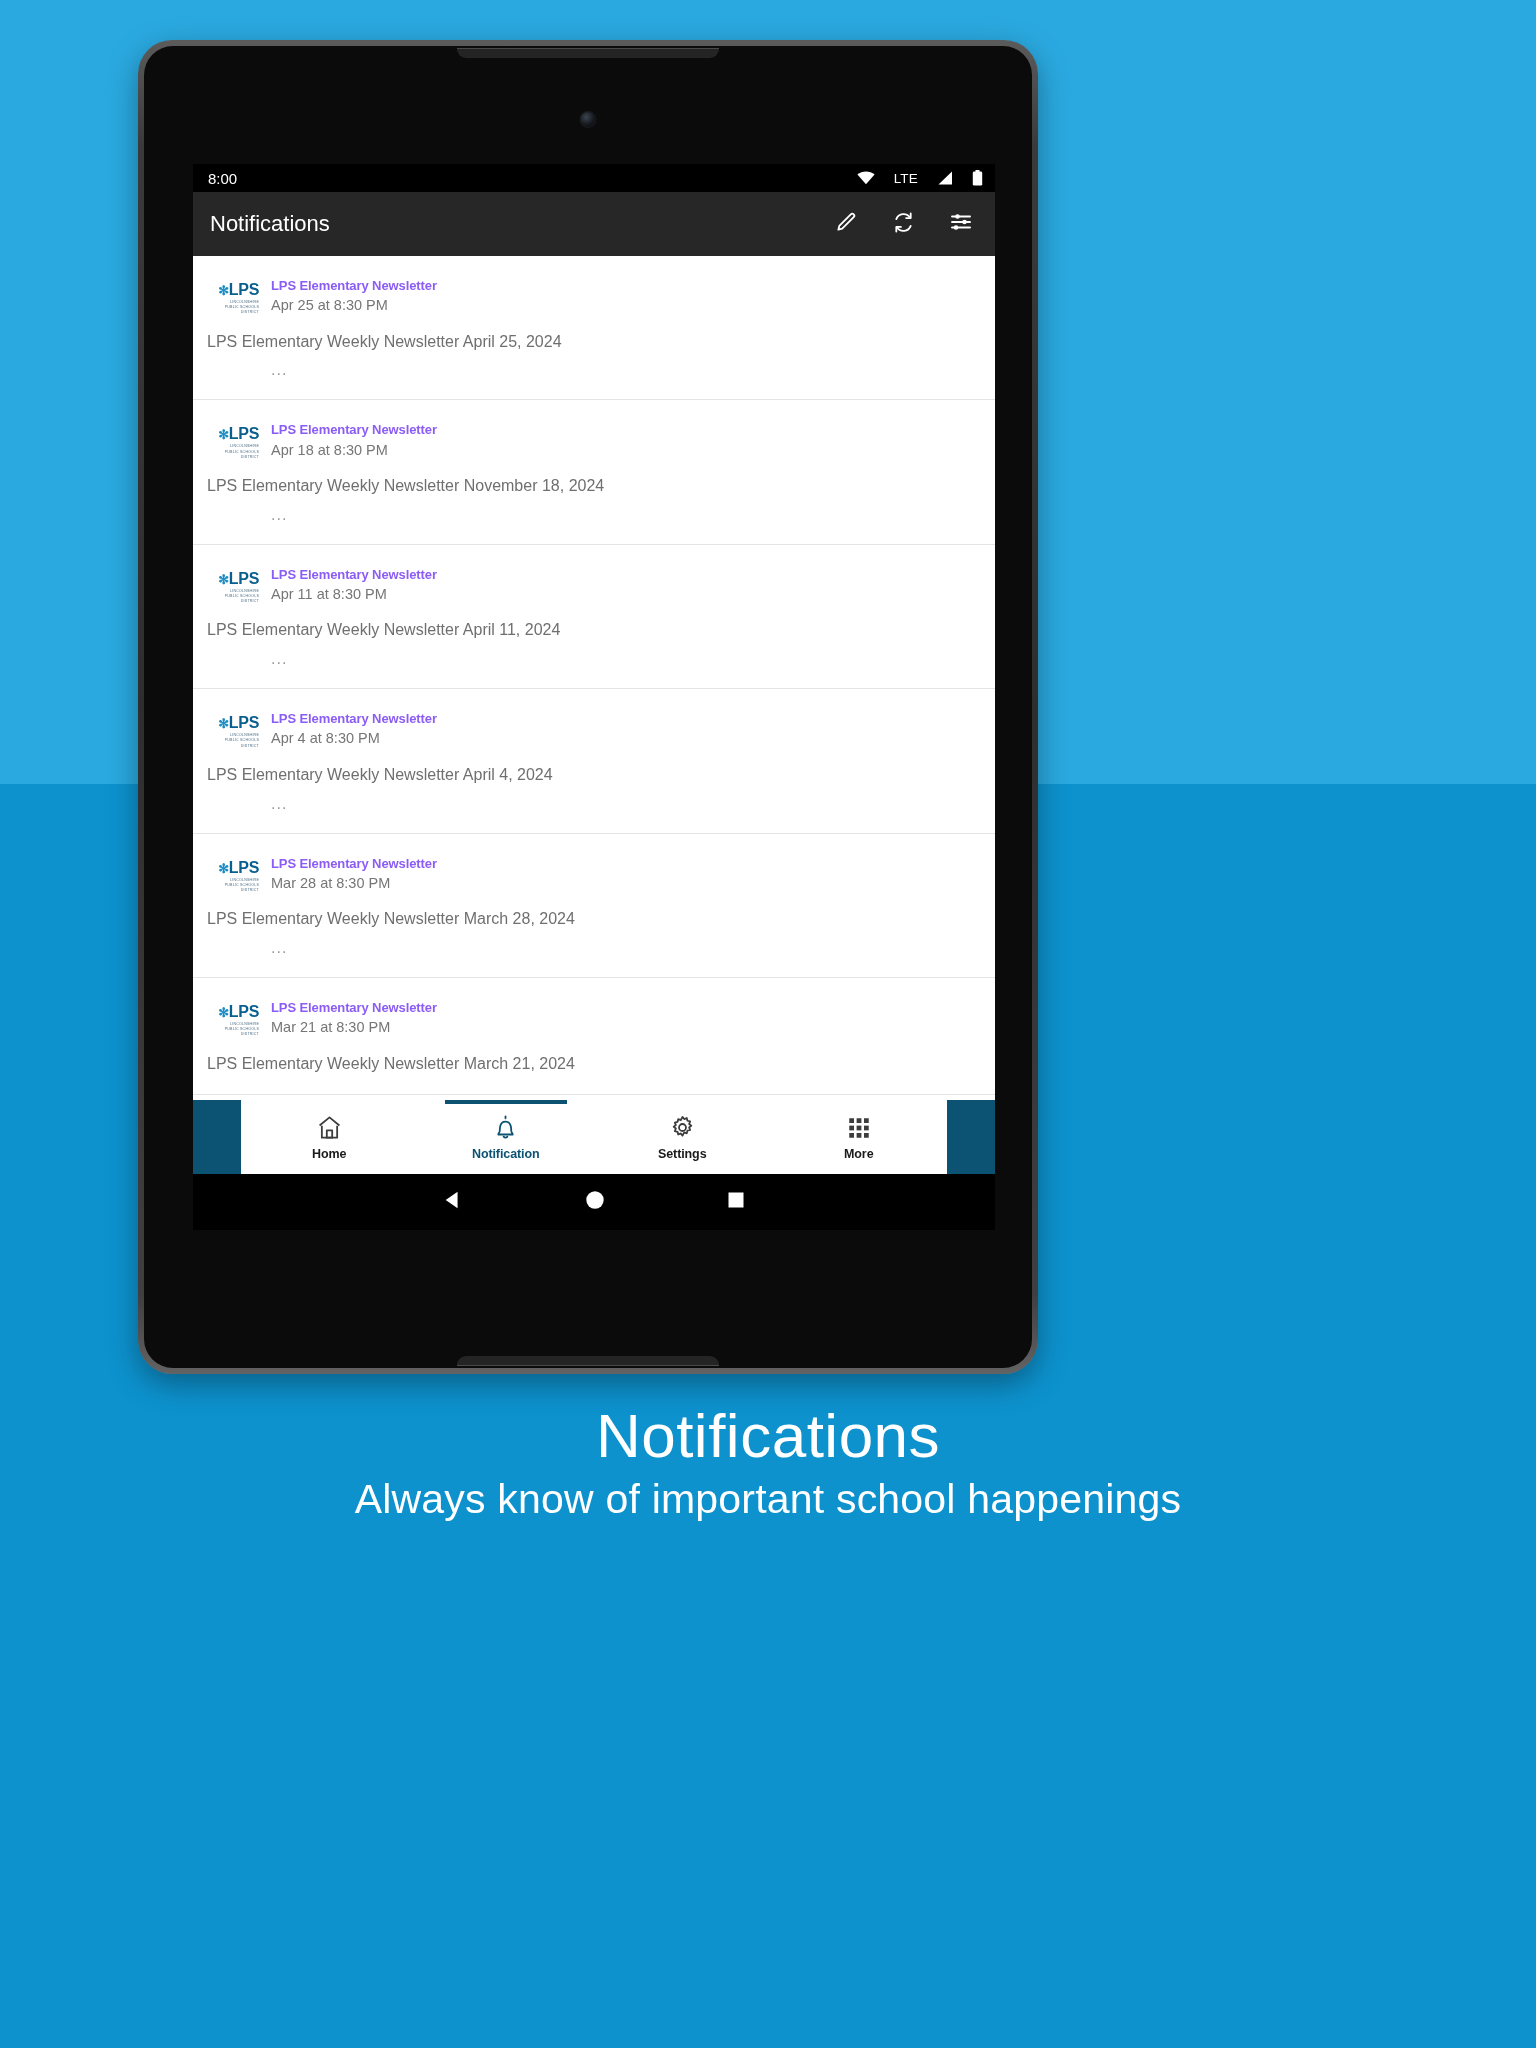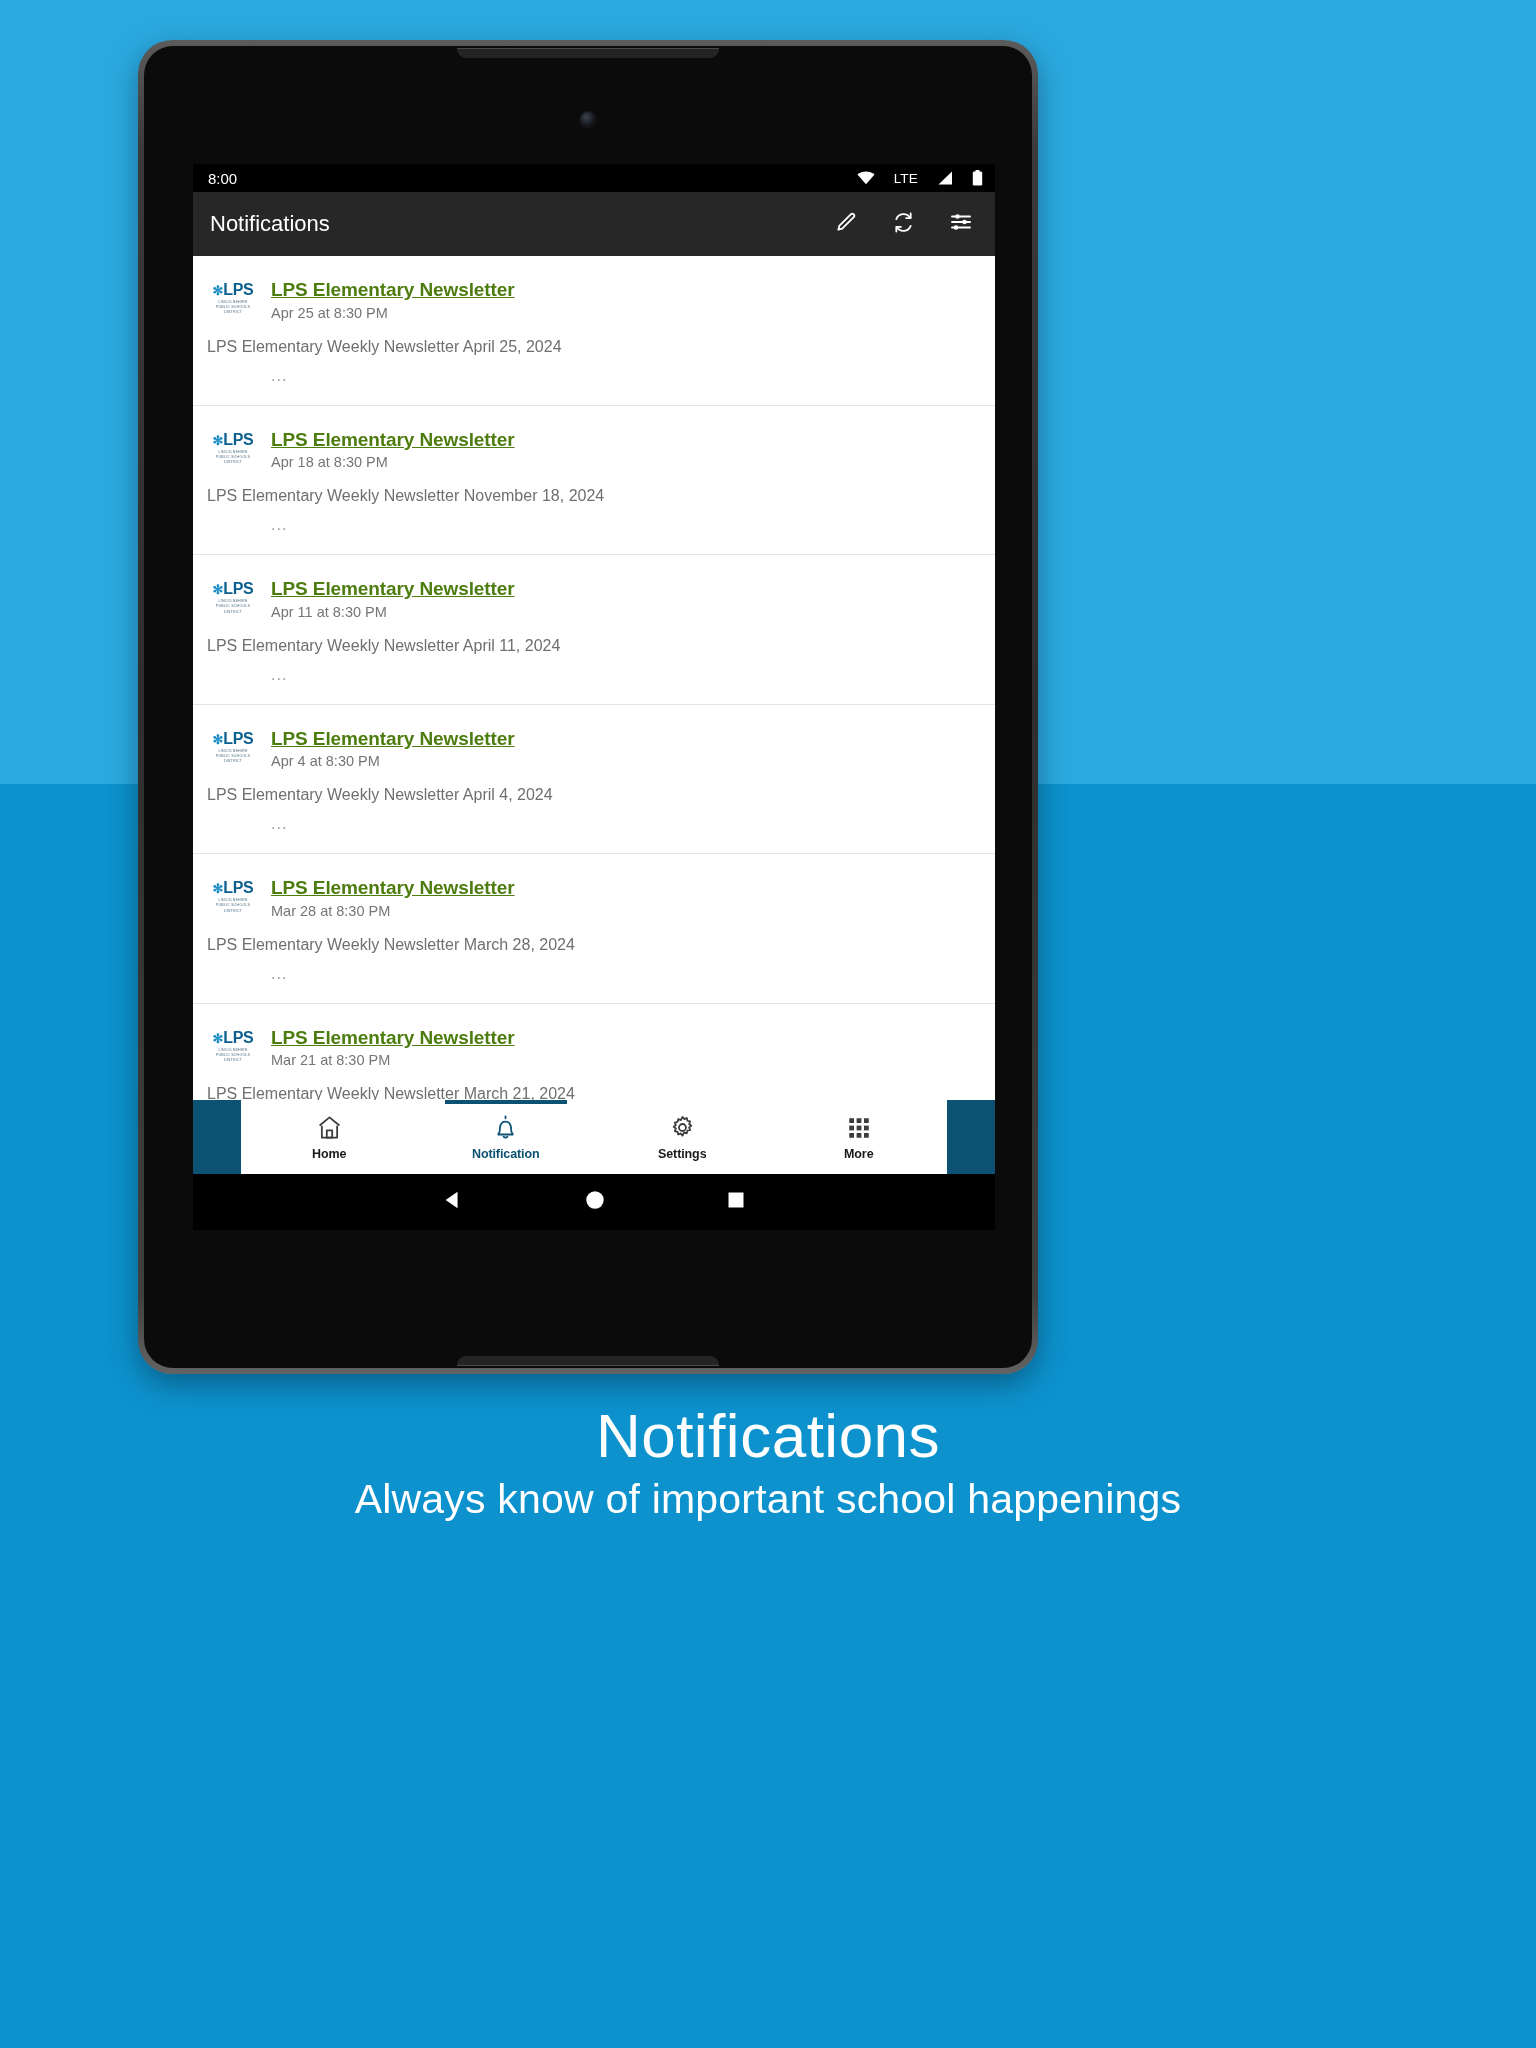--- a/index.html
+++ b/index.html
@@ -140,46 +140,45 @@
   }
   .notif-head {
     display: flex;
     align-items: flex-start;
     gap: 12px;
   }
   .logo {
     width: 52px;
     flex: 0 0 52px;
     padding-top: 4px;
-    text-align: center;
+    text-align: right;
     line-height: 1;
   }
   .logo .mark {
     font-size: 16px;
     font-weight: 700;
     color: #0a5f8f;
     letter-spacing: -.3px;
     white-space: nowrap;
   }
   .logo .mark .star { color: #1b8dc4; font-size: 13px; }
   .logo .sub {
     margin-top: 2px;
     font-size: 3.6px;
     color: #4a6b82;
     line-height: 1.45;
     letter-spacing: .2px;
   }
   .notif-text { flex: 1; min-width: 0; }
   .notif-title {
-    font-size: 19px;
+    font-size: 13px;
     font-weight: 700;
-    color: #4d7c0f;
+    color: #8b5cf6;
     letter-spacing: -.1px;
     line-height: 1.25;
-    text-decoration: underline;
   }
   .notif-time {
     margin-top: 3px;
     font-size: 14.5px;
     color: #767676;
   }
   .notif-body {
     margin-top: 16px;
     font-size: 16px;
     color: #6f6f6f;

